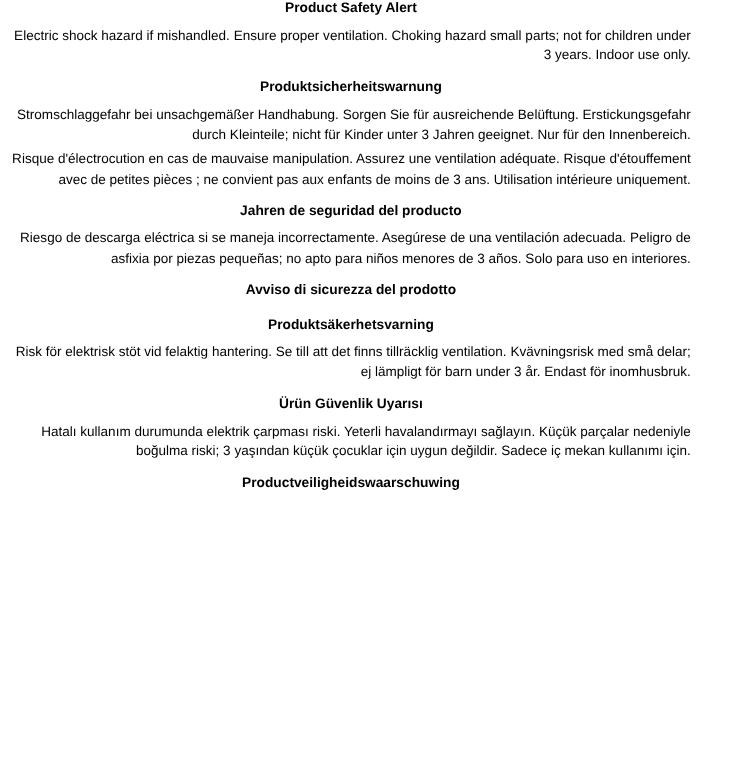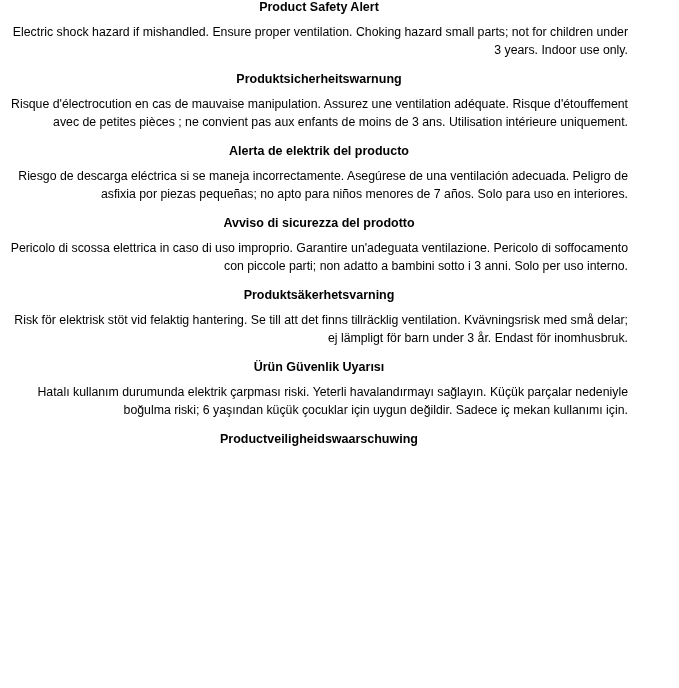--- a/index.html
+++ b/index.html
@@ -47,44 +47,44 @@
 
 <div class="page">
 
   <div class="section">
     <h2 class="section-heading">Product Safety Alert</h2>
     <p class="section-body">Electric shock hazard if mishandled. Ensure proper ventilation. Choking hazard small parts; not for children under 3 years. Indoor use only.</p>
   </div>
 
   <div class="section">
     <h2 class="section-heading">Produktsicherheitswarnung</h2>
+    <p class="section-body">Stromschlaggefahr bei unsachgemäßer Handhabung. Sorgen Sie für ausreichende Belüftung. Erstickungsgefahr durch Kleinteile; nicht für Kinder unter 3 Jahren geeignet. Nur für den Innenbereich.</p>
   </div>
 
   <div class="section">
     <p class="section-body">Risque d'électrocution en cas de mauvaise manipulation. Assurez une ventilation adéquate. Risque d'étouffement avec de petites pièces ; ne convient pas aux enfants de moins de 3 ans. Utilisation intérieure uniquement.</p>
   </div>
 
   <div class="section">
-    <h2 class="section-heading">Alerta de elektrik del producto</h2>
-    <p class="section-body">Riesgo de descarga eléctrica si se maneja incorrectamente. Asegúrese de una ventilación adecuada. Peligro de asfixia por piezas pequeñas; no apto para niños menores de 7 años. Solo para uso en interiores.</p>
+    <h2 class="section-heading">Jahren de seguridad del producto</h2>
+    <p class="section-body">Riesgo de descarga eléctrica si se maneja incorrectamente. Asegúrese de una ventilación adecuada. Peligro de asfixia por piezas pequeñas; no apto para niños menores de 3 años. Solo para uso en interiores.</p>
   </div>
 
   <div class="section">
     <h2 class="section-heading">Avviso di sicurezza del prodotto</h2>
-    <p class="section-body">Pericolo di scossa elettrica in caso di uso improprio. Garantire un'adeguata ventilazione. Pericolo di soffocamento con piccole parti; non adatto a bambini sotto i 3 anni. Solo per uso interno.</p>
   </div>
 
   <div class="section">
     <h2 class="section-heading">Produktsäkerhetsvarning</h2>
     <p class="section-body">Risk för elektrisk stöt vid felaktig hantering. Se till att det finns tillräcklig ventilation. Kvävningsrisk med små delar; ej lämpligt för barn under 3 år. Endast för inomhusbruk.</p>
   </div>
 
   <div class="section">
     <h2 class="section-heading">Ürün Güvenlik Uyarısı</h2>
-    <p class="section-body">Hatalı kullanım durumunda elektrik çarpması riski. Yeterli havalandırmayı sağlayın. Küçük parçalar nedeniyle boğulma riski; 6 yaşından küçük çocuklar için uygun değildir. Sadece iç mekan kullanımı için.</p>
+    <p class="section-body">Hatalı kullanım durumunda elektrik çarpması riski. Yeterli havalandırmayı sağlayın. Küçük parçalar nedeniyle boğulma riski; 3 yaşından küçük çocuklar için uygun değildir. Sadece iç mekan kullanımı için.</p>
   </div>
 
   <div class="section">
   </div>
 
   <div class="section">
     <h2 class="section-heading">Productveiligheidswaarschuwing</h2>
   </div>
 
 </div>

